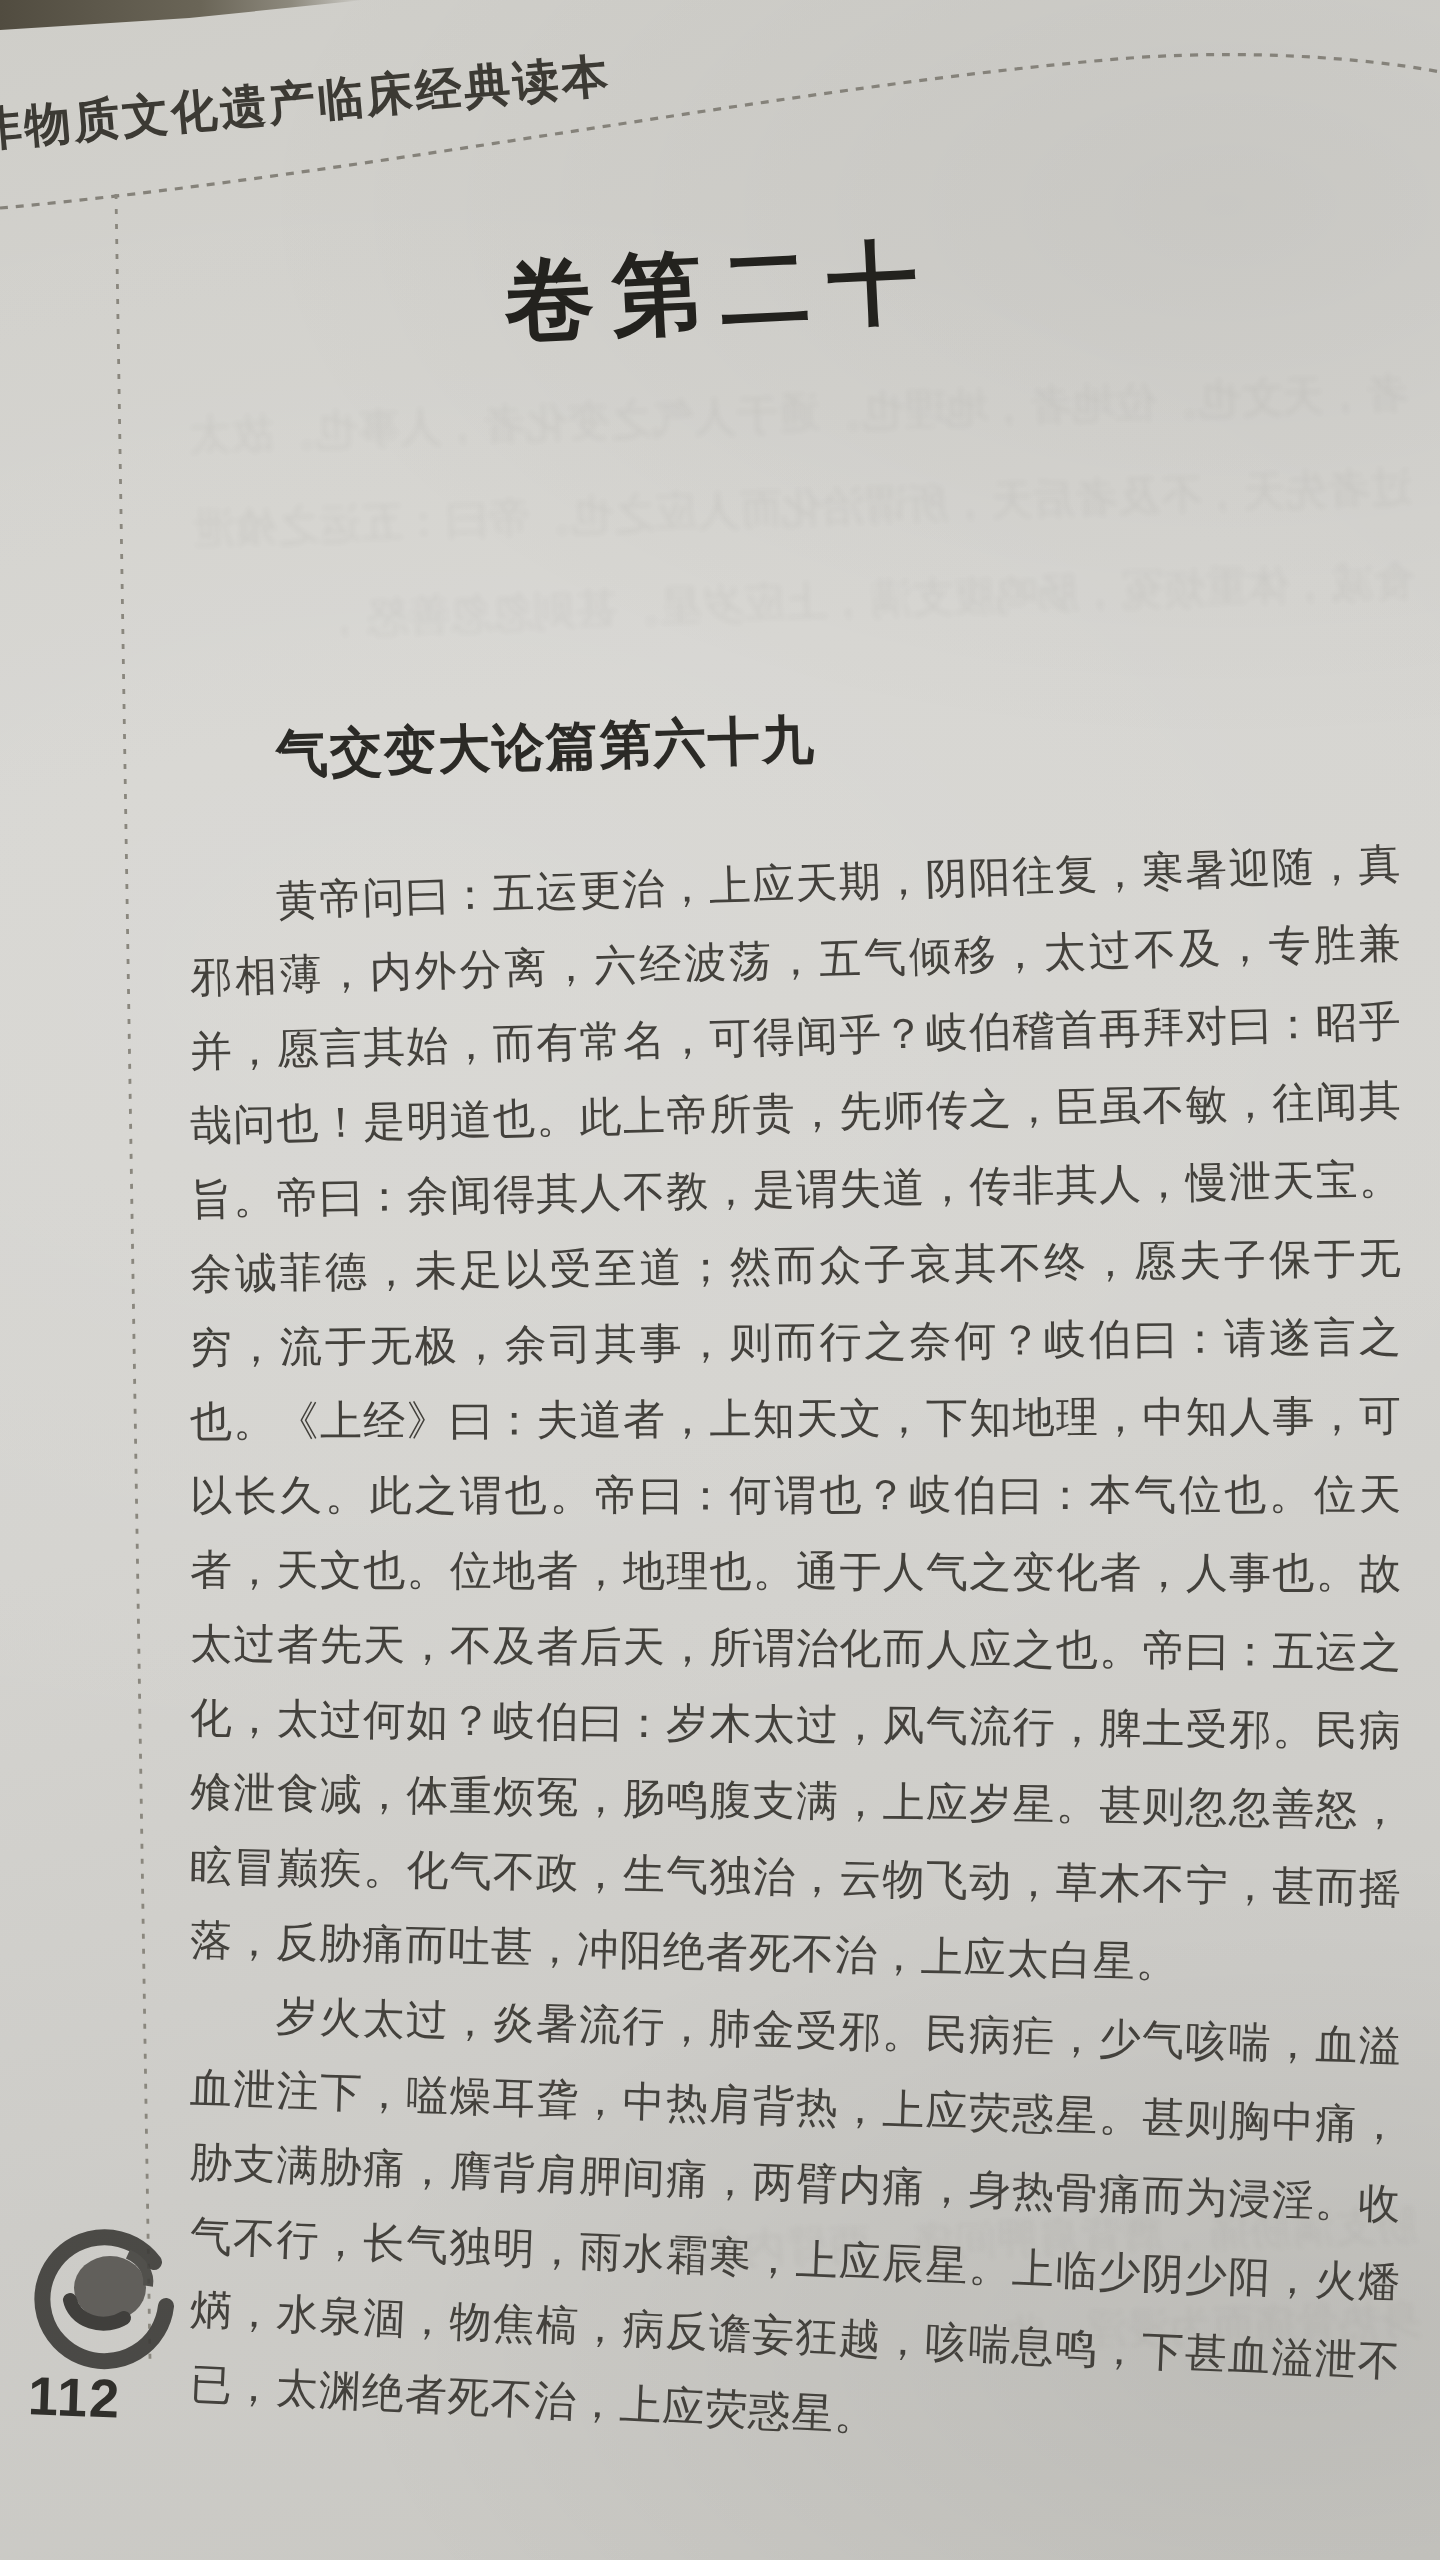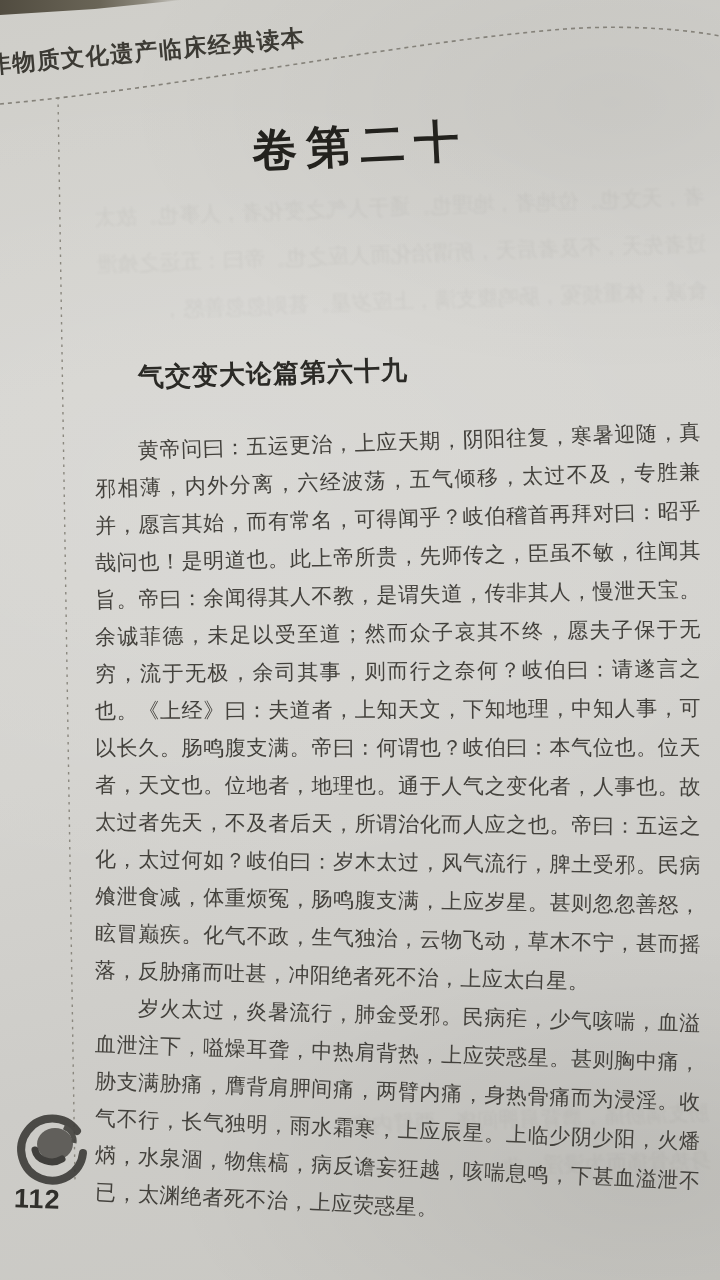--- a/index.html
+++ b/index.html
@@ -96,21 +96,21 @@
 
   <div class="bodytext">
       <div class="line indent" style="transform: rotate(-1.9deg);">黄帝问曰：五运更治，上应天期，阴阳往复，寒暑迎随，真</div>
       <div class="line" style="transform: rotate(-1.67deg);">邪相薄，内外分离，六经波荡，五气倾移，太过不及，专胜兼</div>
       <div class="line" style="transform: rotate(-1.44deg);">并，愿言其始，而有常名，可得闻乎？岐伯稽首再拜对曰：昭乎</div>
       <div class="line" style="transform: rotate(-1.21deg);">哉问也！是明道也。此上帝所贵，先师传之，臣虽不敏，往闻其</div>
       <div class="line" style="transform: rotate(-0.98deg);">旨。帝曰：余闻得其人不教，是谓失道，传非其人，慢泄天宝。</div>
       <div class="line" style="transform: rotate(-0.75deg);">余诚菲德，未足以受至道；然而众子哀其不终，愿夫子保于无</div>
       <div class="line" style="transform: rotate(-0.52deg);">穷，流于无极，余司其事，则而行之奈何？岐伯曰：请遂言之</div>
       <div class="line" style="transform: rotate(-0.29deg);">也。《上经》曰：夫道者，上知天文，下知地理，中知人事，可</div>
-      <div class="line" style="transform: rotate(-0.06deg);">以长久。肠鸣腹支满。帝曰：何谓也？岐伯曰：本气位也。位天</div>
+      <div class="line" style="transform: rotate(-0.06deg);">以长久。此之谓也。帝曰：何谓也？岐伯曰：本气位也。位天</div>
       <div class="line" style="transform: rotate(0.17deg);">者，天文也。位地者，地理也。通于人气之变化者，人事也。故</div>
       <div class="line" style="transform: rotate(0.4deg);">太过者先天，不及者后天，所谓治化而人应之也。帝曰：五运之</div>
       <div class="line" style="transform: rotate(0.63deg);">化，太过何如？岐伯曰：岁木太过，风气流行，脾土受邪。民病</div>
       <div class="line" style="transform: rotate(0.86deg);">飧泄食减，体重烦冤，肠鸣腹支满，上应岁星。甚则忽忽善怒，</div>
       <div class="line" style="transform: rotate(1.09deg);">眩冒巅疾。化气不政，生气独治，云物飞动，草木不宁，甚而摇</div>
       <div class="line para-end" style="transform: rotate(1.32deg);">落，反胁痛而吐甚，冲阳绝者死不治，上应太白星。</div>
       <div class="line indent" style="transform: rotate(1.55deg);">岁火太过，炎暑流行，肺金受邪。民病疟，少气咳喘，血溢</div>
       <div class="line" style="transform: rotate(1.78deg);">血泄注下，嗌燥耳聋，中热肩背热，上应荧惑星。甚则胸中痛，</div>
       <div class="line" style="transform: rotate(2.01deg);">胁支满胁痛，膺背肩胛间痛，两臂内痛，身热骨痛而为浸淫。收</div>
       <div class="line" style="transform: rotate(2.24deg);">气不行，长气独明，雨水霜寒，上应辰星。上临少阴少阳，火燔</div>

